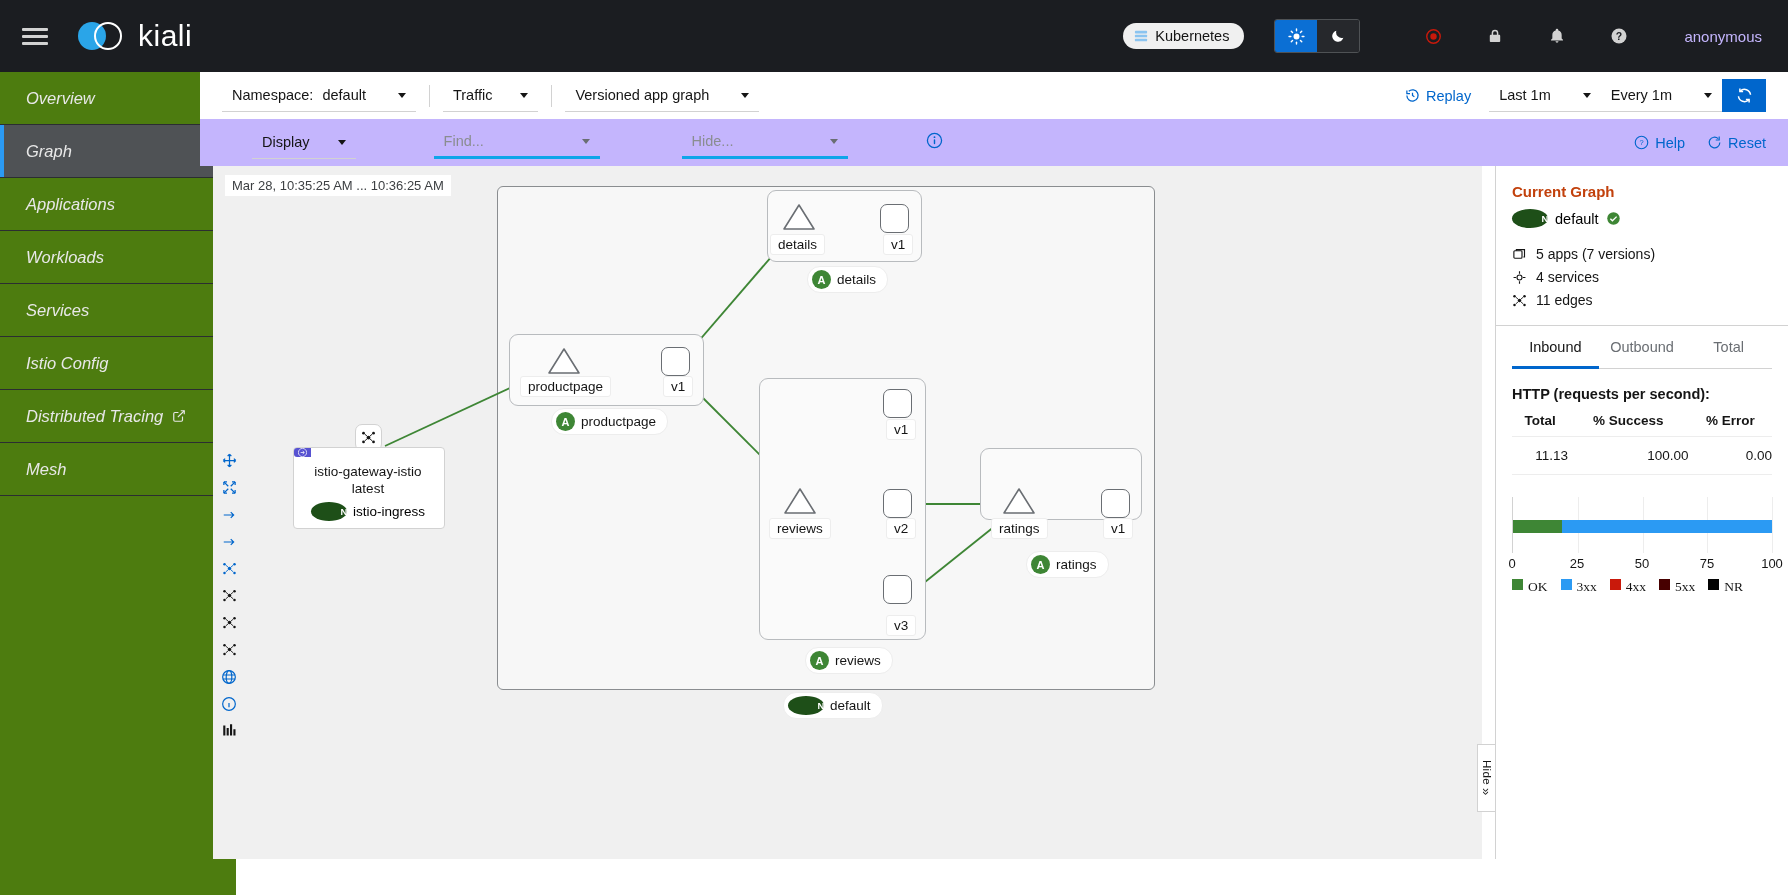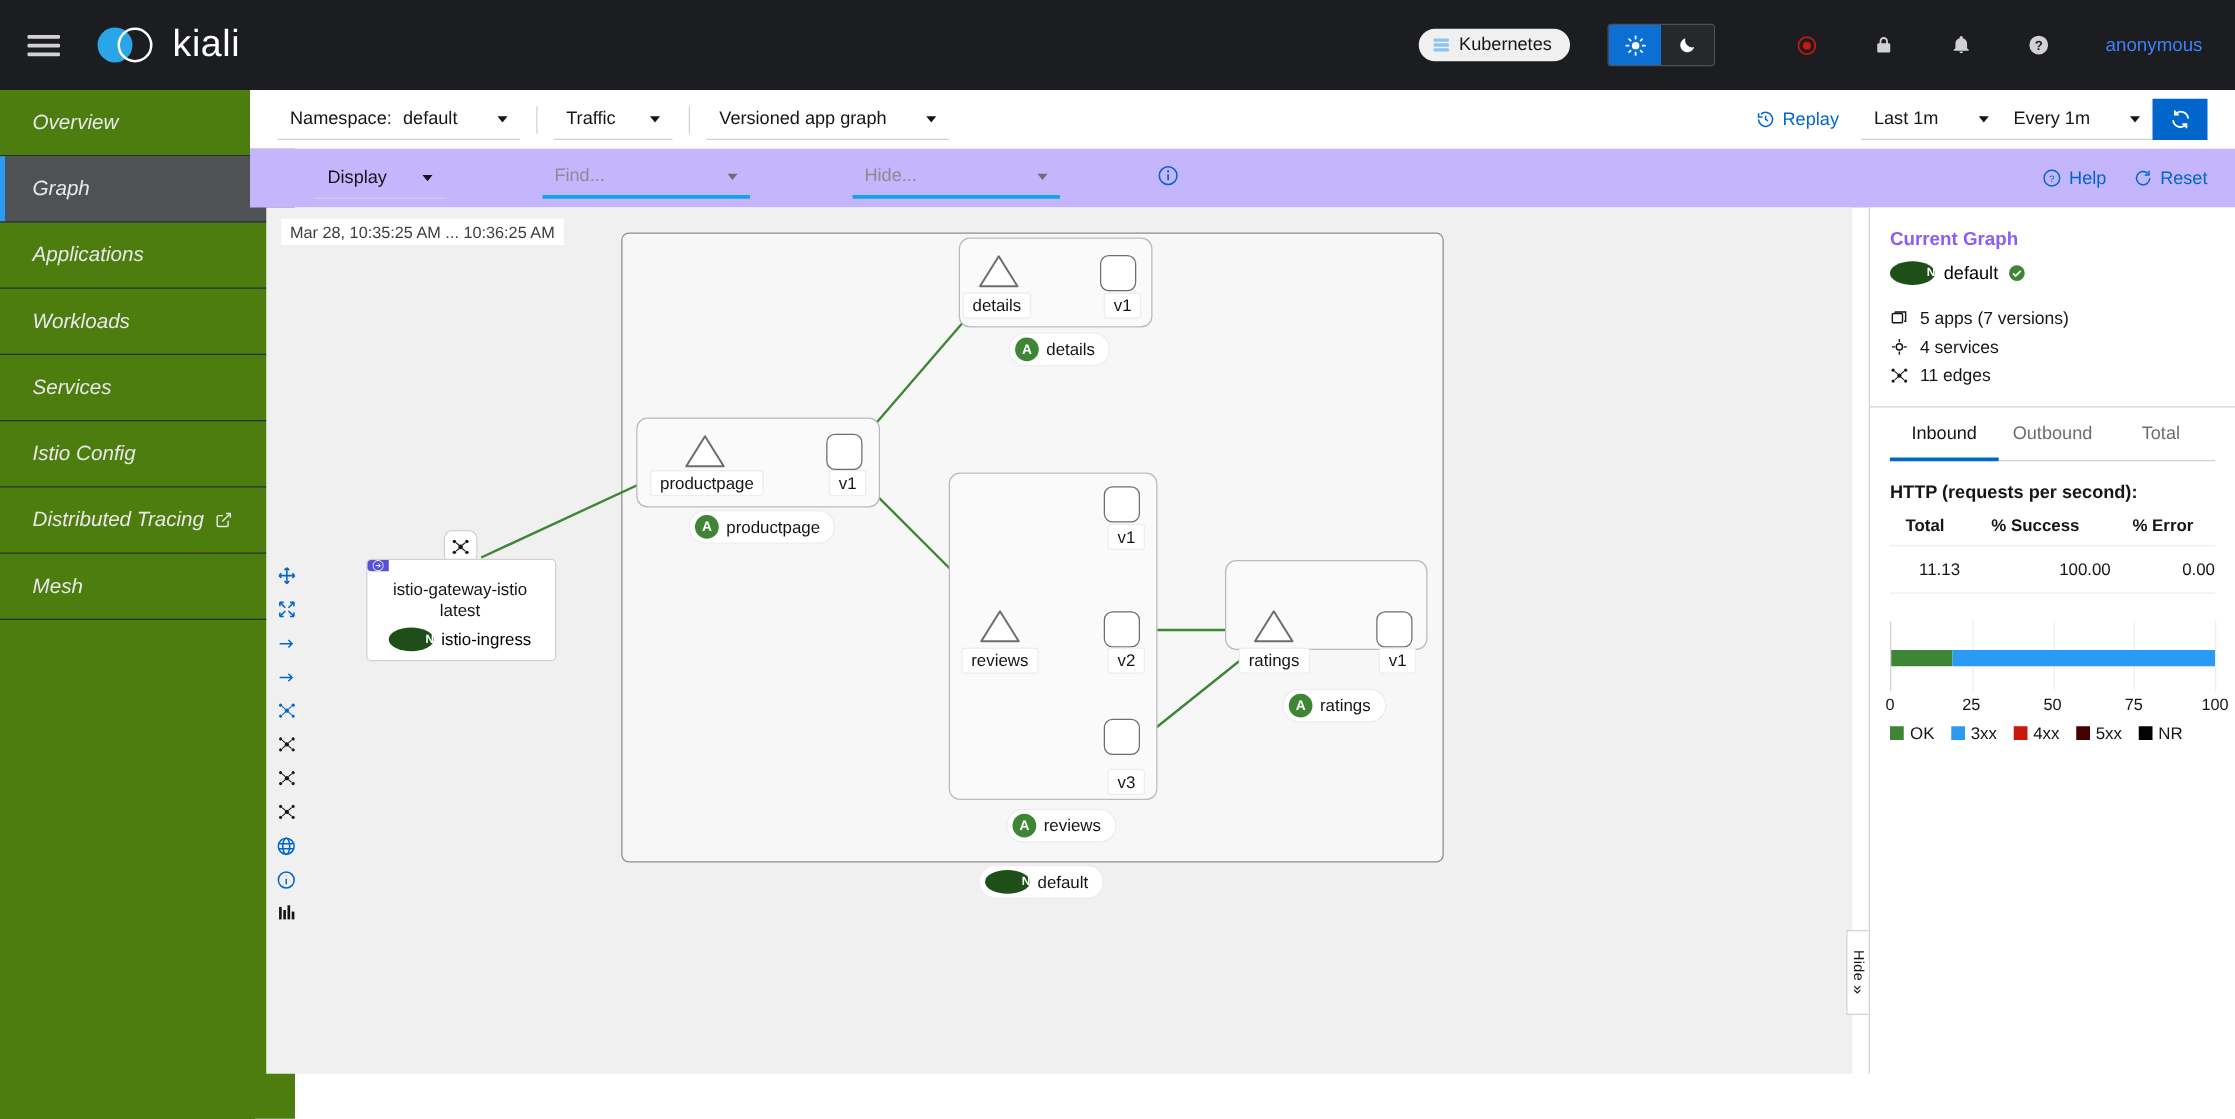--- a/index.html
+++ b/index.html
@@ -37,21 +37,21 @@
     display: flex; align-items: center; gap: 7px;
     background: #f0f0f0; border-radius: 16px; padding: 5px 15px 5px 11px;
     color: #151515; font-size: 14.5px; margin-right: 30px;
   }
   .k8s-ico { width: 14px; height: 14px; display:block; }
   .theme-toggle { display: flex; border: 1px solid #4f5255; border-radius: 3px; overflow: hidden; margin-right: 42px; }
   .theme-btn { width: 42px; height: 32px; display: flex; align-items: center; justify-content: center; cursor: pointer; }
   .theme-btn.active { background: #0b6fd4; }
   .theme-btn.inactive { background: #26282c; }
   .hicon { width: 38px; display: flex; align-items: center; justify-content: center; cursor: pointer; margin: 0 12px; }
-  .username { color: #3b82f6; font-size: 15px; margin-left: 22px; }
+  .username { color: #c4b5fd; font-size: 15px; margin-left: 34px; }
   
   .sidebar {
     position: absolute; top: 72px; left: 0; width: 236px; height: 823px;
     background: #4d7c0f;
     font-style: italic;
   }
   .nav-item {
     height: 53px; display: flex; align-items: center; padding-left: 26px;
     color: #e8e8e8; font-size: 16.5px; cursor: pointer; position: relative;
     border-bottom: 1px solid #2b2e31;
@@ -148,21 +148,21 @@
   .gtool {
     width: 32px; height: 27px; display: flex; align-items: center; justify-content: center;
     cursor: pointer;
   }
   .gtool.blue svg { color: #0066cc; }
   
   .panel {
     position: absolute; top: 166px; left: 1495px; width: 293px; height: 693px;
     background: #fff; border-left: 1px solid #d2d2d2; padding: 17px 16px 0 16px;
   }
-  .panel-title { font-size: 15px; color: #8b5cf6; font-weight: 600; }
+  .panel-title { font-size: 15px; color: #c2410c; font-weight: 600; }
   .panel-ns { display: flex; align-items: center; gap: 7px; margin-top: 9px; font-size: 14.5px; }
   .panel-stats { margin-top: 18px; display: flex; flex-direction: column; gap: 7px; }
   .stat-row { display: flex; align-items: center; gap: 9px; font-size: 14px; color: #151515; }
   .panel-div { height: 1px; background: #d2d2d2; margin: 17px -16px 0 -16px; }
   .tabs { display: flex; margin-top: 0px; }
   .tab {
     flex: 1; text-align: center; padding: 13px 0 11px 0; font-size: 14.5px; color: #6a6e73;
     cursor: pointer; border-bottom: 1px solid #d2d2d2;
   }
   .tab.active { color: #151515; border-bottom: 3px solid #0066cc; }
@@ -176,21 +176,21 @@
     font-size: 13.5px; color: #151515; padding: 11px 0; text-align: right;
     border-bottom: 1px solid #ededed;
   }
   .chart-wrap { margin-top: 22px; position: relative; height: 96px; }
   .chart-plot { position: relative; height: 56px; border-left: 1px solid #d2d2d2; }
   .gridline { position: absolute; top: 0; bottom: 0; width: 1px; background: #ededed; }
   .bar-row { position: absolute; left: 0; right: 0; top: 23px; height: 13px; display: flex; }
   .axis-labels { position: relative; height: 19px; margin-top: 3px; }
   .axis-tick { position: absolute; font-size: 13px; color: #151515; transform: translateX(-50%); }
   .legend { display: flex; gap: 13px; margin-top: 4px; }
-  .legend-item { display: flex; align-items: center; gap: 5px; font-size: 13.5px; color: #151515; }
+  .legend-item { display: flex; align-items: flex-start; gap: 5px; font-size: 13.5px; color: #151515; font-family: Liberation Serif, serif; }
   .swatch { width: 11px; height: 11px; }
   
   .hide-tab {
     position: absolute; left: 1477px; top: 744px; width: 18px; height: 68px;
     background: #fff; border: 1px solid #d2d2d2; border-right: none;
     display: flex; flex-direction: column; align-items: center; justify-content: center;
     cursor: pointer;
   }
   .hide-tab span {
     writing-mode: vertical-rl; font-size: 11.5px; color: #151515; letter-spacing: .3px;

